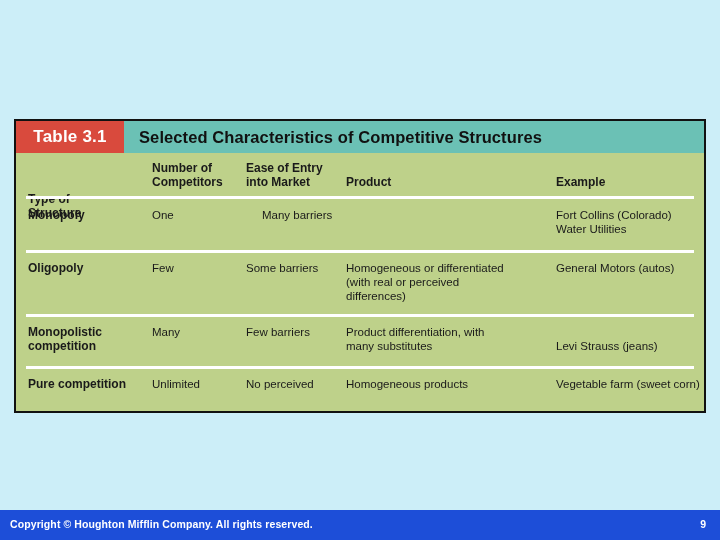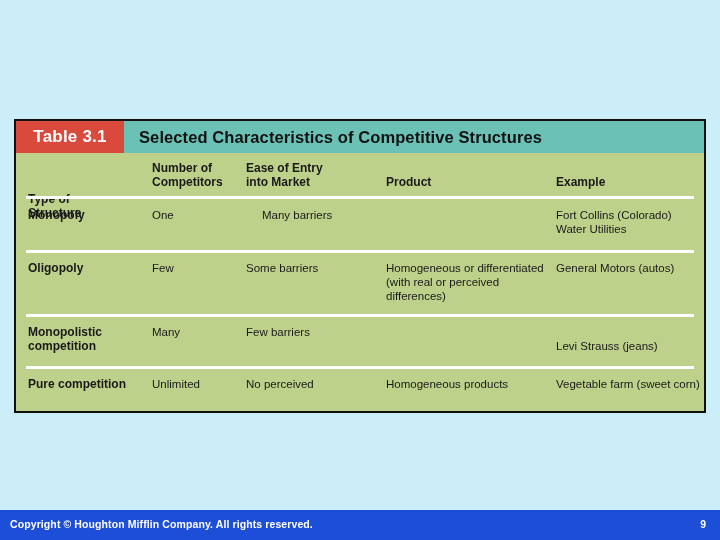--- a/index.html
+++ b/index.html
@@ -100,21 +100,21 @@
   }
   .cell.rowlabel {
     font-weight: bold;
     font-size: 12px;
   }
 
   
   .c-type    { left: 12px;  width: 125px; }
   .c-num     { left: 136px; width: 90px;  }
   .c-ease    { left: 230px; width: 105px; }
-  .c-prod    { left: 330px; width: 200px; margin-left: 40px; }
+  .c-prod    { left: 330px; width: 200px; }
   .c-exam    { left: 528px; width: 160px; margin-left: 12px; }
 
   
   #footer-bar {
     position: absolute;
     left: 0;
     top: 510px;
     width: 720px;
     height: 30px;
     background: #1d4ed8;
@@ -182,20 +182,22 @@
   differences)</div>
         <div class="cell c-exam" style="top:8px;">General Motors (autos)</div>
       </div>
       <div class="divider" style="top:161px;"></div>
 
       <div class="row" style="top:164px; height:50px;">
         <div class="cell rowlabel c-type" style="top:8px;">Monopolistic
   competition</div>
         <div class="cell c-num" style="top:8px;">Many</div>
         <div class="cell c-ease" style="top:8px;">Few barriers</div>
+        <div class="cell c-prod" style="top:8px;">Product differentiation, with
+  many substitutes</div>
         <div class="cell c-exam" style="top:22px;">Levi Strauss (jeans)</div>
       </div>
       <div class="divider" style="top:213px;"></div>
 
       <div class="row" style="top:216px; height:53px;">
         <div class="cell rowlabel c-type" style="top:8px;">Pure competition</div>
         <div class="cell c-num" style="top:8px;">Unlimited</div>
         <div class="cell c-ease" style="top:8px;">No perceived</div>
         <div class="cell c-prod" style="top:8px;">Homogeneous products</div>
         <div class="cell c-exam" style="top:8px;">Vegetable farm (sweet corn)</div>

